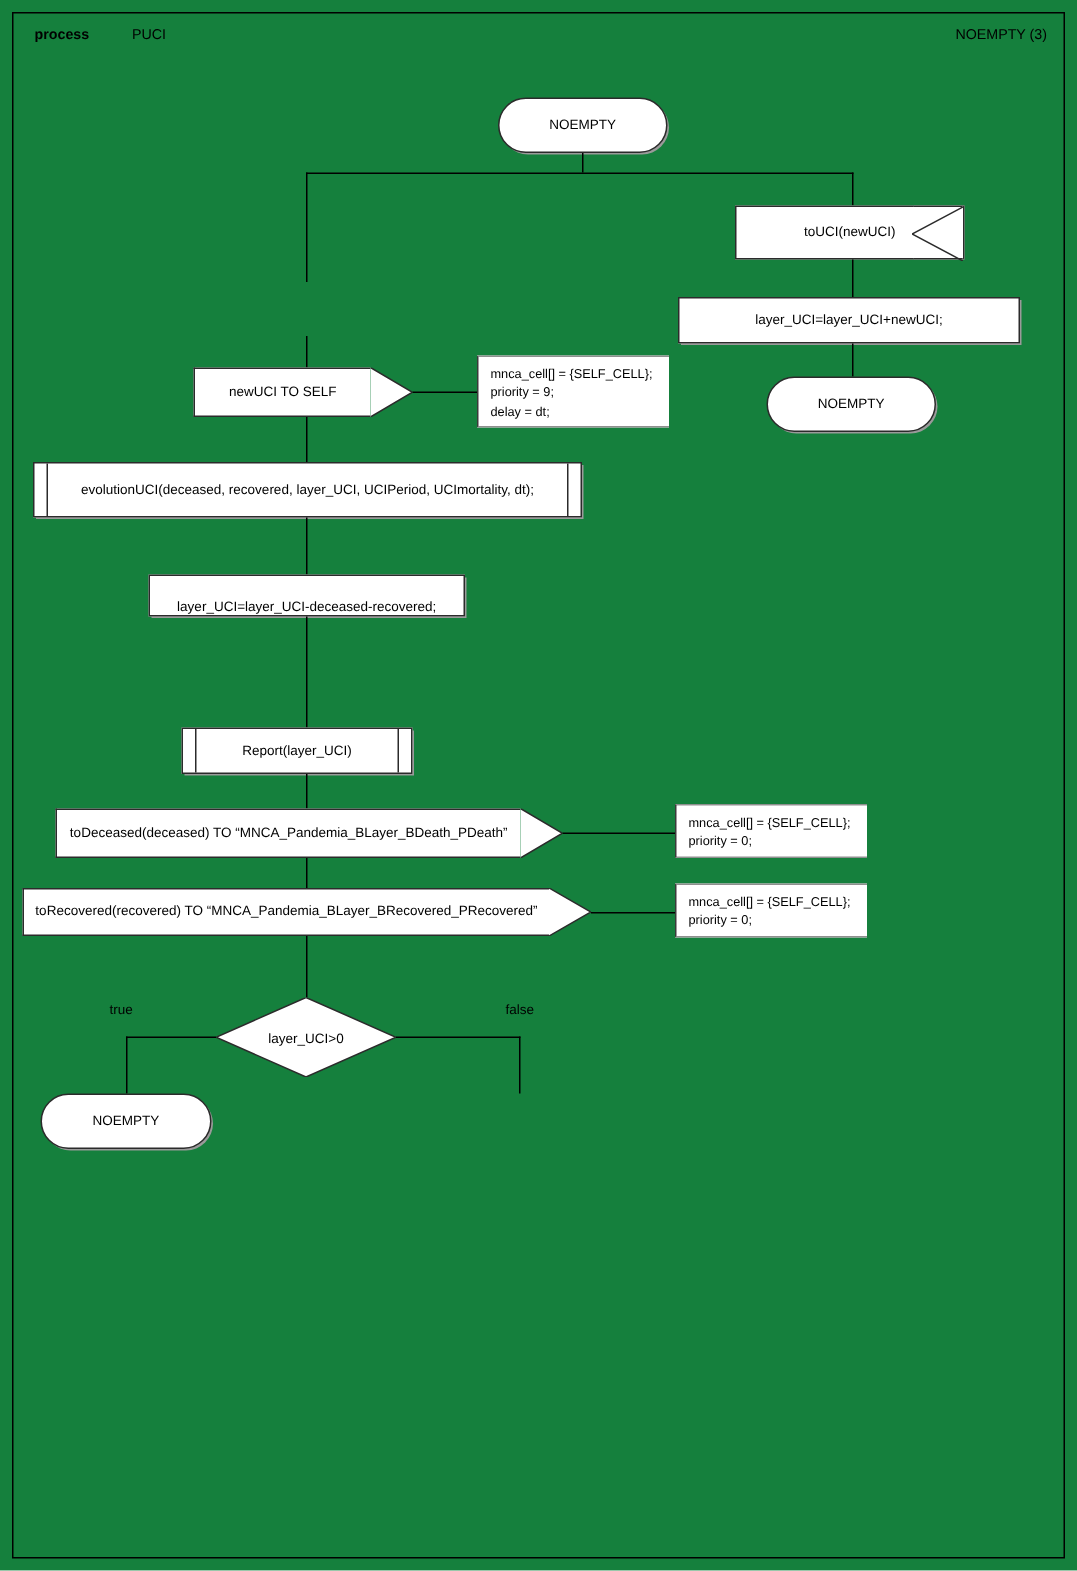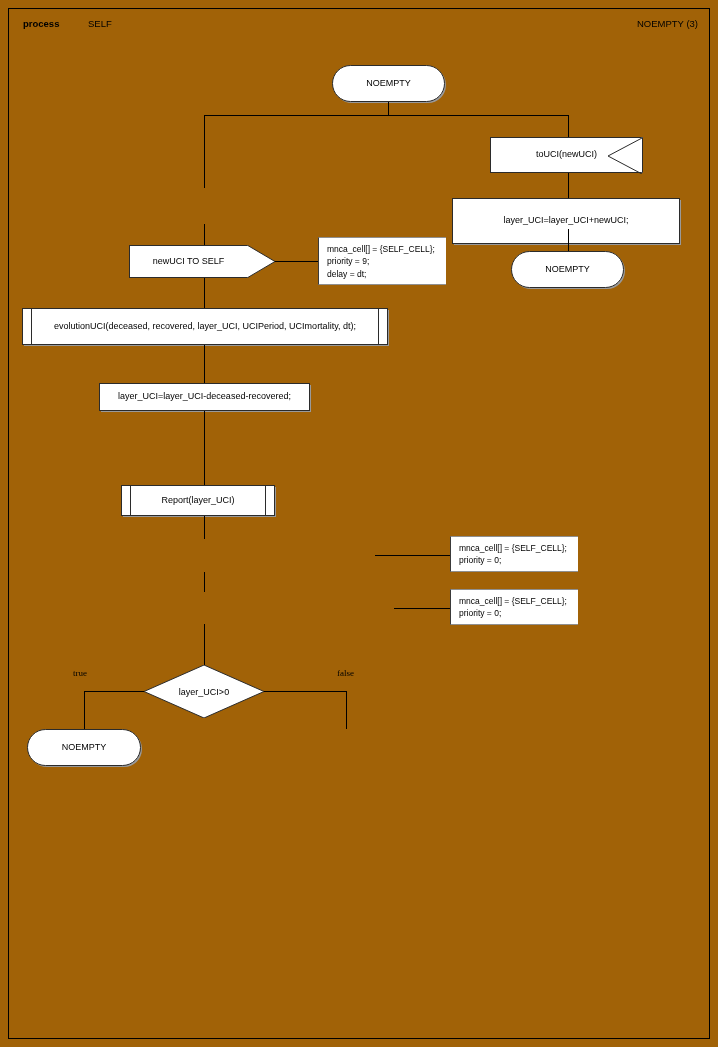--- a/index.html
+++ b/index.html
@@ -2,21 +2,21 @@
 <html><head>
 <meta charset="utf-8">
 <style>
   * { box-sizing: border-box; }
   html, body { margin:0; padding:0; background:#ffffff; }
   body { font-family:"Liberation Sans", sans-serif; }
 
   #page {
     position:relative;
     width:718px; height:1047px;
-    background:#a16207;
+    background:#15803d;
     overflow:hidden;
   }
 
   
   .page-frame {
     position:absolute;
     left:8px; top:8px;
     width:702px; height:1031px;
     border:1px solid #000000;
   }
@@ -112,32 +112,32 @@
     display:flex; align-items:center; justify-content:center;
     font-size:9px; color:#000; white-space:nowrap;
   }
 
   
   .ln { position:absolute; background:#000000; }
   .ln-v { width:1px; }
   .ln-h { height:1px; }
 
   .branch-label {
-    position:absolute; font-size:9px; color:#000; white-space:nowrap;font-family:Liberation Serif, serif;
+    position:absolute; font-size:9px; color:#000; white-space:nowrap;
   }
 </style>
 </head>
 <body>
 
 <div id="page">
 
   <div class="page-frame"></div>
 
   <div class="hdr hdr-process">process</div>
-  <div class="hdr hdr-name">SELF</div>
+  <div class="hdr hdr-name">PUCI</div>
   <div class="hdr hdr-right">NOEMPTY (3)</div>
 
   <div class="shape state" style="left:332px; top:65px; width:113px; height:37px;">
     <span class="txt">NOEMPTY</span>
   </div>
 
   <div class="ln ln-v" style="left:388px; top:102px; height:13px;"></div>
 
   <div class="ln ln-h" style="left:204px; top:115px; width:365px;"></div>
 
@@ -146,21 +146,21 @@
   <div class="shape input-shape" style="left:490px; top:137px; width:153px; height:36px;">
     <span class="txt">toUCI(newUCI)</span>
     <span class="notch"></span>
     <svg class="notch-line" viewBox="0 0 34 36" preserveAspectRatio="none">
       <polyline points="34,0 0,18 34,36" fill="none" stroke="#2b2b2b" stroke-width="1" vector-effect="non-scaling-stroke"></polyline>
     </svg>
   </div>
 
   <div class="ln ln-v" style="left:568px; top:173px; height:25px;"></div>
 
-  <div class="shape task" style="left:452px; top:198px; width:228px; height:46px;text-align:right;">
+  <div class="shape task" style="left:452px; top:198px; width:228px; height:31px;text-align:right;">
     <span class="txt">layer_UCI=layer_UCI+newUCI;</span>
   </div>
 
   <div class="ln ln-v" style="left:568px; top:229px; height:22px;"></div>
 
   <div class="shape state" style="left:511px; top:251px; width:113px; height:37px;">
     <span class="txt">NOEMPTY</span>
   </div>
 
   <div class="ln ln-v" style="left:204px; top:115px; height:73px;"></div>
@@ -183,40 +183,52 @@
   </div>
 
   <div class="ln ln-v" style="left:204px; top:278px; height:30px;"></div>
 
   <div class="shape proc" style="left:22px; top:308px; width:366px; height:37px;">
     <span class="txt">evolutionUCI(deceased, recovered, layer_UCI, UCIPeriod, UCImortality, dt);</span>
   </div>
 
   <div class="ln ln-v" style="left:204px; top:345px; height:38px;"></div>
 
-  <div class="shape task" style="left:99px; top:383px; width:211px; height:28px;">
+  <div class="shape task" style="left:99px; top:383px; width:211px; height:28px;align-items:flex-end;">
     <span class="txt">layer_UCI=layer_UCI-deceased-recovered;</span>
   </div>
 
   <div class="ln ln-v" style="left:204px; top:411px; height:74px;"></div>
 
   <div class="shape proc" style="left:121px; top:485px; width:154px; height:31px;">
     <span class="txt">Report(layer_UCI)</span>
   </div>
 
   <div class="ln ln-v" style="left:204px; top:516px; height:23px;"></div>
 
+  <div class="shape output-shape" style="left:37px; top:539px; width:310px; height:33px;">
+    <span class="txt">toDeceased(deceased) TO “MNCA_Pandemia_BLayer_BDeath_PDeath”</span>
+    <svg class="point" viewBox="0 0 28 33" preserveAspectRatio="none">
+      <polyline points="0,0 28,16.5 0,33" fill="#ffffff" stroke="#2b2b2b" stroke-width="1" vector-effect="non-scaling-stroke"></polyline>
+    </svg>
+  </div>
   <div class="ln ln-h" style="left:375px; top:555px; width:77px;"></div>
   <div class="comment" style="left:450px; top:536px; width:128px;">
     <div>mnca_cell[] = {SELF_CELL};</div>
     <div>priority = 0;</div>
   </div>
 
   <div class="ln ln-v" style="left:204px; top:572px; height:20px;"></div>
 
+  <div class="shape output-shape" style="left:15px; top:592px; width:351px; height:32px;">
+    <span class="txt">toRecovered(recovered) TO “MNCA_Pandemia_BLayer_BRecovered_PRecovered”</span>
+    <svg class="point" viewBox="0 0 28 32" preserveAspectRatio="none">
+      <polyline points="0,0 28,16 0,32" fill="#ffffff" stroke="#2b2b2b" stroke-width="1" vector-effect="non-scaling-stroke"></polyline>
+    </svg>
+  </div>
   <div class="ln ln-h" style="left:394px; top:608px; width:58px;"></div>
   <div class="comment" style="left:450px; top:589px; width:128px;">
     <div>mnca_cell[] = {SELF_CELL};</div>
     <div>priority = 0;</div>
   </div>
 
   <div class="ln ln-v" style="left:204px; top:624px; height:41px;"></div>
 
   <div class="decision" style="left:144px; top:665px; width:120px; height:53px;">
     <svg width="120" height="53" viewBox="0 0 120 53">

